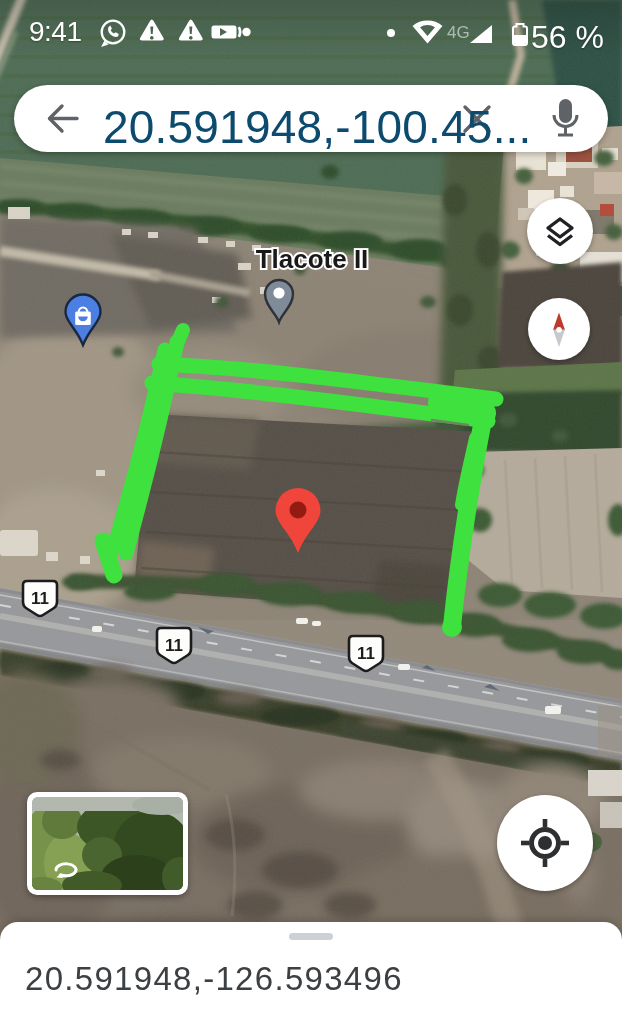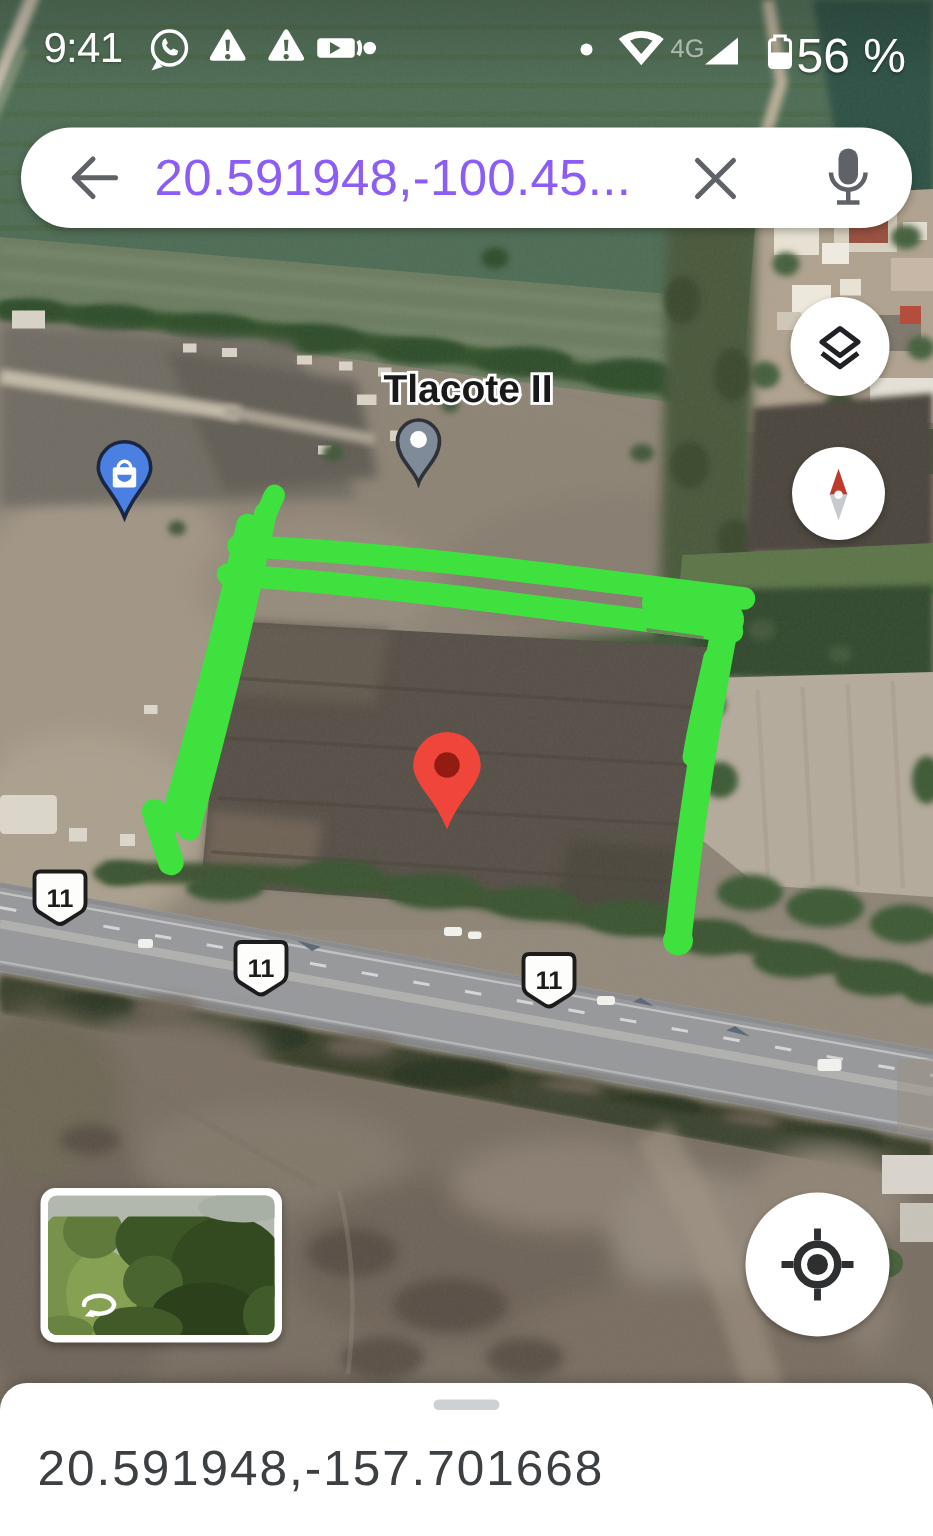--- a/index.html
+++ b/index.html
@@ -386,21 +386,21 @@
     </g>
 
     <g fill="#5f6368" stroke="#5f6368">
       <rect x="545" y="14" width="13" height="24" rx="6.5" stroke="none"></rect>
       <path d="M540,30 a11.5,11.5 0 0 0 23,0" fill="none" stroke-width="3"></path>
       <path d="M551.5,42 v7" fill="none" stroke-width="3"></path>
       <path d="M544,50 h15" fill="none" stroke-width="3"></path>
     </g>
   </svg>
   
-  <div style="position:absolute;left:89px;top:15px;color:#8b5cf6;font-size:34px;letter-spacing:0.2px;">20.591948,-100.45...</div>
+  <div style="position:absolute;left:89px;top:15px;color:#0c4a6e;font-size:46px;letter-spacing:0.2px;">20.591948,-100.45...</div>
 </div>
 
 <div id="layersbtn" class="btn" style="left:527px;top:198px;width:66px;height:66px;">
   <svg width="40" height="40" viewBox="0 0 40 40">
     <path d="M20,8 L32,17 L20,26 L8,17 Z" fill="none" stroke="#202124" stroke-width="3.4" stroke-linejoin="round"></path>
     <path d="M8,24.5 L20,33.5 L32,24.5" fill="none" stroke="#202124" stroke-width="3.4" stroke-linejoin="round"></path>
   </svg>
 </div>
 
 <div id="compassbtn" class="btn" style="left:528px;top:298px;width:62px;height:62px;">
@@ -449,15 +449,15 @@
       <path d="M2,26 h8"></path>
       <path d="M42,26 h8"></path>
     </g>
   </svg>
 </div>
 
 <div id="bottomsheet" style="position:absolute;left:0;top:922px;width:622px;height:102px;background:#fff;border-radius:18px 18px 0 0;box-shadow:0 -2px 8px rgba(0,0,0,0.18);">
 
   <div style="position:absolute;left:289px;top:11px;width:44px;height:7px;border-radius:4px;background:#cdd1d5;"></div>
 
-  <div style="position:absolute;left:25px;top:38px;color:#3c4043;font-size:33px;letter-spacing:1.3px;">20.591948,-157.701668</div>
+  <div style="position:absolute;left:25px;top:38px;color:#3c4043;font-size:33px;letter-spacing:1.3px;">20.591948,-126.593496</div>
 </div>
 </div>
 
 </body></html>

